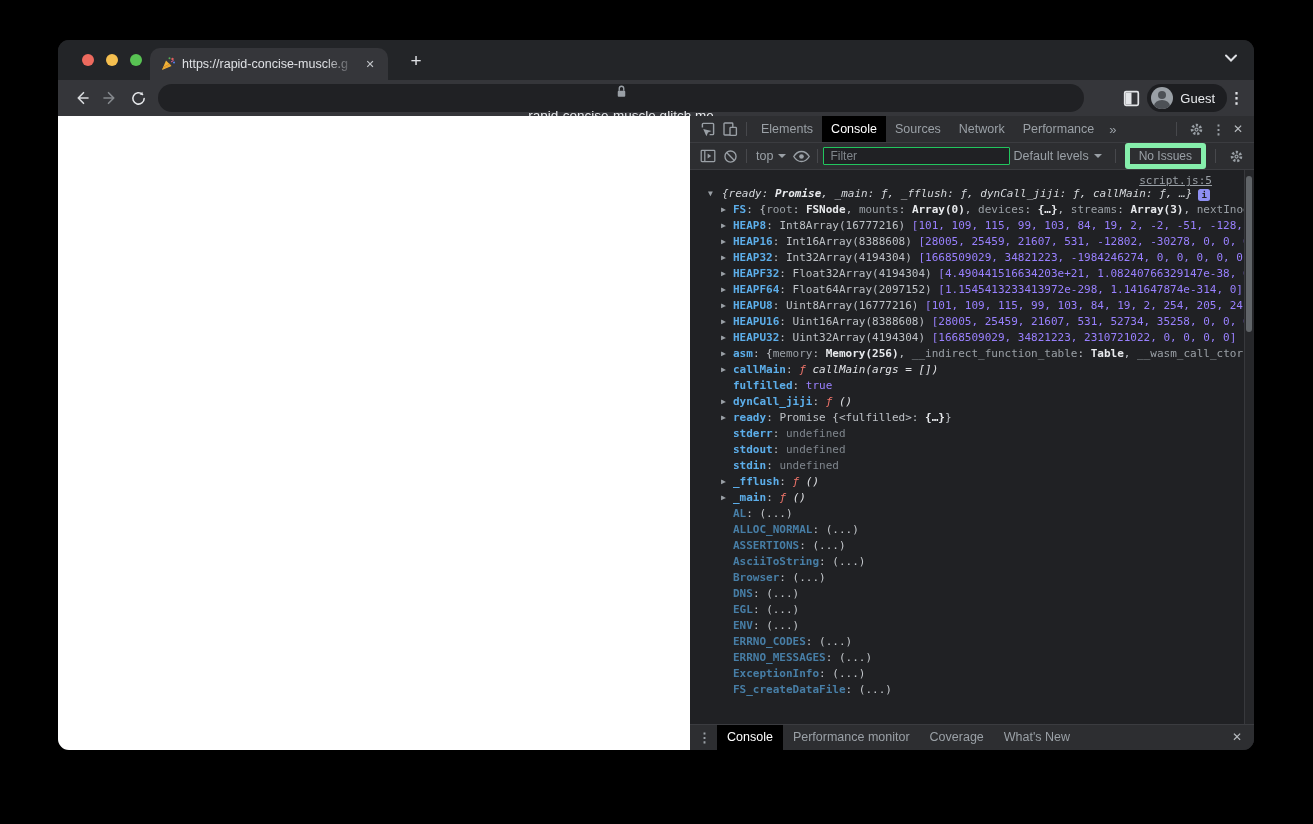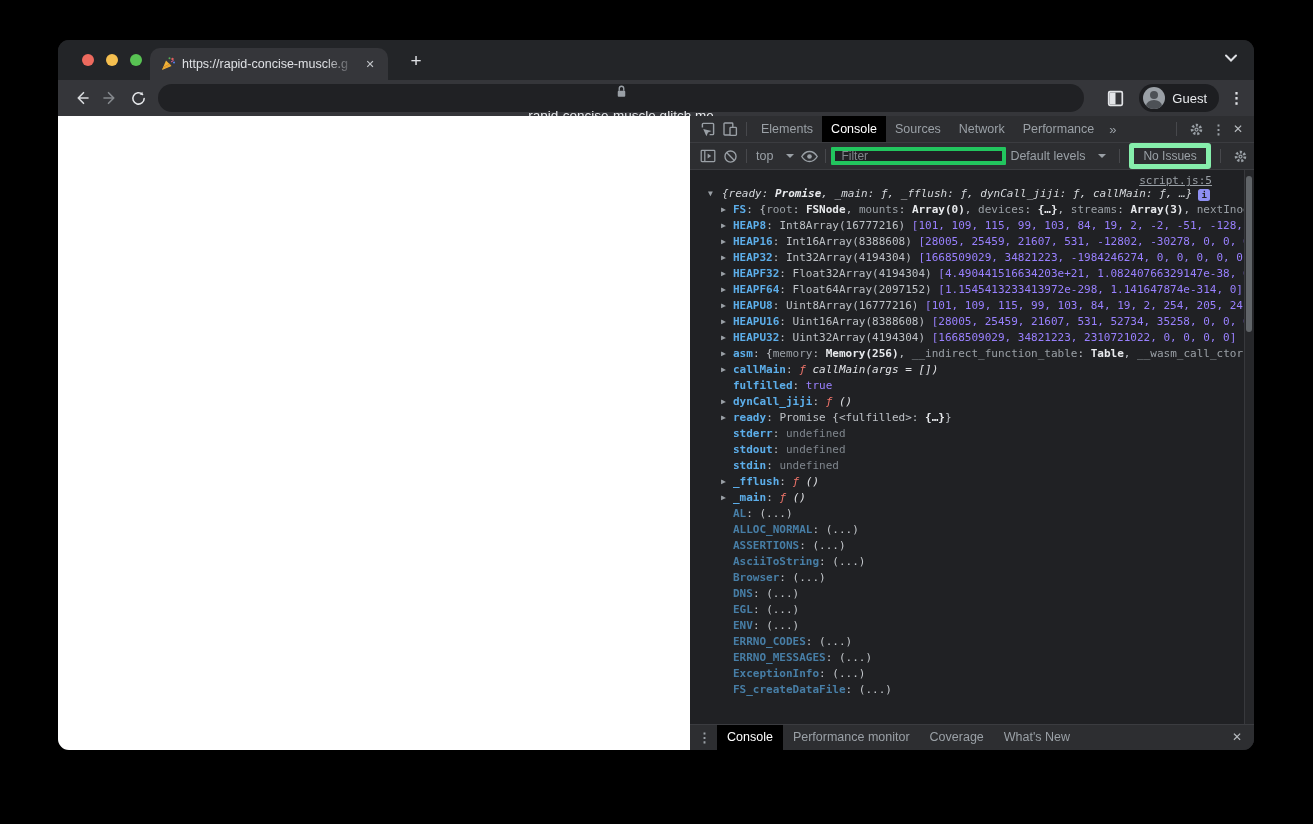--- a/index.html
+++ b/index.html
@@ -25,21 +25,21 @@
   .newtab { position:absolute; left:346px; top:9px; width:24px; height:24px; color:#dfe1e5;
             font-size:19px; font-weight:400; display:flex; align-items:center; justify-content:center; }
   .strip-chevron { position:absolute; right:16px; top:14px; }
 
   
   .toolbar { height:36px; background:#35363a; display:flex; align-items:center; padding:0 10px; }
   .navbtn { width:28px; height:28px; display:flex; align-items:center; justify-content:center; }
   .urlbar { margin-left:6px; width:926px; height:28px; background:#202124; border-radius:14px;
             display:flex; align-items:center; padding:0 12px; gap:9px;flex-direction:column; }
   .url-text { color:#e8eaed; font-size:13.5px; }
-  .tb-right { margin-left:auto; display:flex; align-items:center; gap:10px;justify-content:flex-end; }
+  .tb-right { margin-left:auto; display:flex; align-items:center; gap:2px;justify-content:flex-end; }
   .guest-pill { height:28px; background:#1d1e21; border-radius:14px; display:flex; align-items:center;
                 gap:7px; padding:0 12px 0 4px; color:#e8eaed; font-size:13px; }
   .avatar { width:22px; height:22px; border-radius:50%; background:#9aa0a6; position:relative; overflow:hidden; }
   .avatar:before { content:""; position:absolute; left:7px; top:4px; width:8px; height:8px;
                    border-radius:50%; background:#4d5156; }
   .avatar:after { content:""; position:absolute; left:3px; top:13px; width:16px; height:12px;
                   border-radius:50%; background:#4d5156; }
   .kebab { color:#dfe1e5; font-size:15px; letter-spacing:0; font-weight:bold; }
 
   
@@ -51,24 +51,24 @@
   .dt-row { height:27px; background:#2d2e31; border-bottom:1px solid #3b3c40;
             display:flex; align-items:center; padding:0 7px; flex:none; }
   .dtab { padding:0 9px; height:26px; line-height:26px; color:#9aa0a6; white-space:nowrap; }
   .dtab.sel { background:#000; color:#fff; }
   .sep { width:1px; height:14px; background:#47484c; margin:0 5px; flex:none; }
   .icobtn { width:22px; height:22px; display:flex; align-items:center; justify-content:center; flex:none; }
   .more-tabs { color:#9aa0a6; font-size:13px; padding:0 6px; }
   .dt-right { margin-left:auto; display:flex; align-items:center; gap:4px; }
   .xclose { color:#b7bbbf; font-size:12px; padding:0 4px; }
 
-  .ctx { display:flex; align-items:center; gap:13px; padding:0 4px; white-space:nowrap; }
+  .ctx { display:flex; align-items:center; gap:5px; padding:0 4px; white-space:nowrap; }
   .caret { width:0; height:0; border-left:4px solid transparent; border-right:4px solid transparent;
            border-top:4px solid #9aa0a6; display:inline-block; }
-  .filter-input { width:188px; height:18px; background:#202124; border:4px solid #22c55e;
+  .filter-input { width:188px; height:18px; background:#202124; border:1px solid #22c55e;
                   color:#c9ccd0; font-size:12px; padding:0 6px; outline:none; border-radius:1px;
                   font-family:"Liberation Sans", sans-serif; }
   .filter-input::placeholder { color:#80868b; }
   .no-issues { border:5px solid #86efac; border-radius:3px; padding:1px 9px; color:#9aa0a6;
                font-size:12px; white-space:nowrap; }
 
   
   .console { flex:1; position:relative; overflow:hidden; background:#202124;
              font-family:"DejaVu Sans Mono", monospace; font-size:11px; line-height:16px; color:#bdc1c6; }
   .srclink { position:absolute; top:3px; right:42px; color:#9aa0a6; text-decoration:underline;

